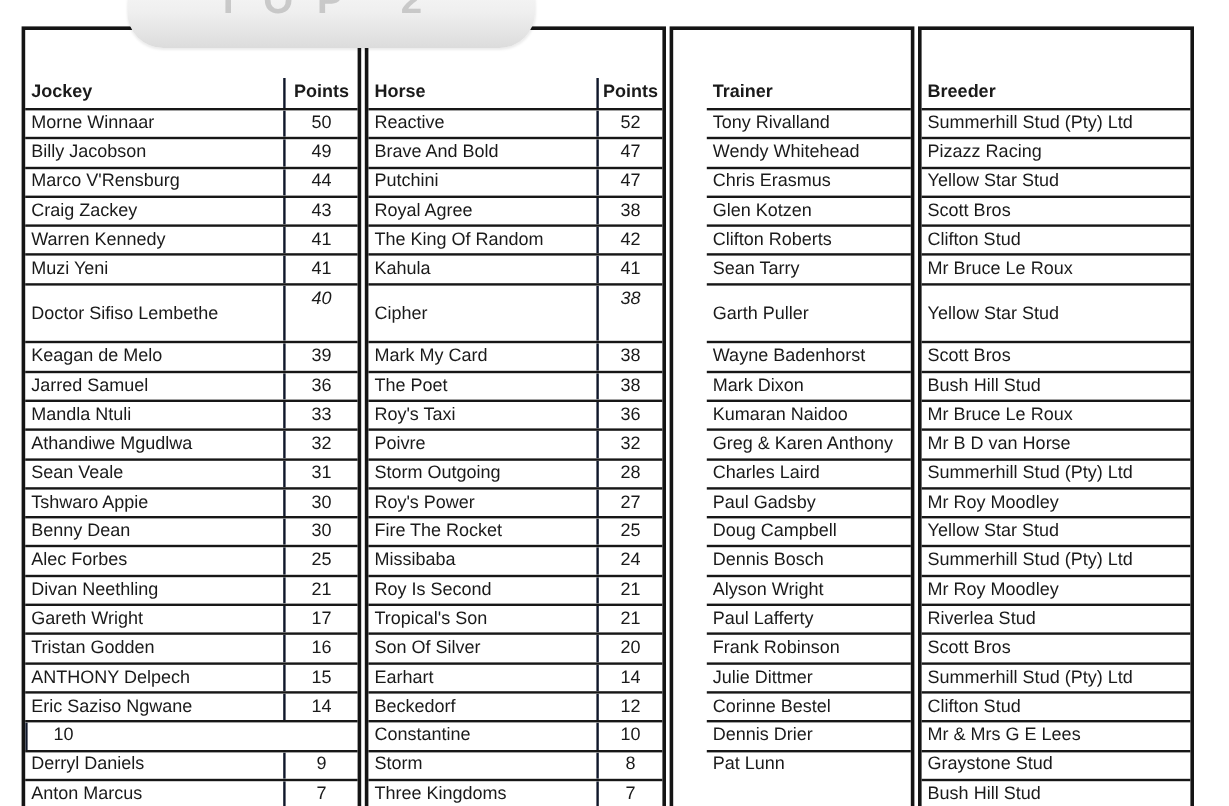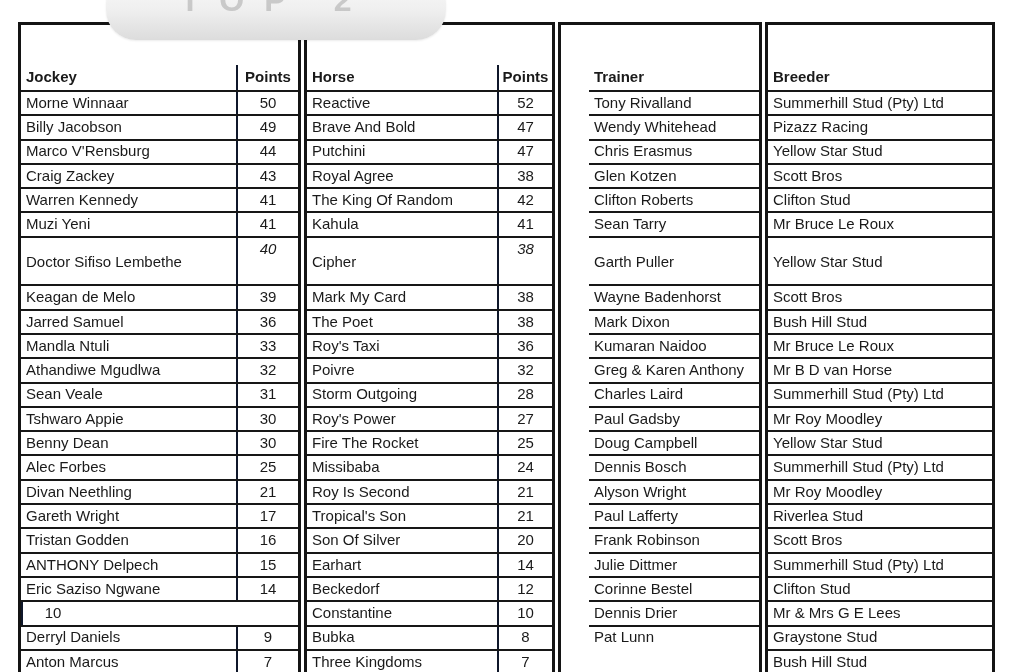--- a/index.html
+++ b/index.html
@@ -283,21 +283,21 @@
         </div>
         <div class="row">
           <div class="cell name">Beckedorf</div>
           <div class="cell pts">12</div>
         </div>
         <div class="row">
           <div class="cell name">Constantine</div>
           <div class="cell pts">10</div>
         </div>
         <div class="row">
-          <div class="cell name">Bubka</div>
+          <div class="cell name">Storm</div>
           <div class="cell pts">8</div>
         </div>
         <div class="row">
           <div class="cell name">Three Kingdoms</div>
           <div class="cell pts">7</div>
         </div>
       </div>
   </div>
 
   <div class="group g3">

